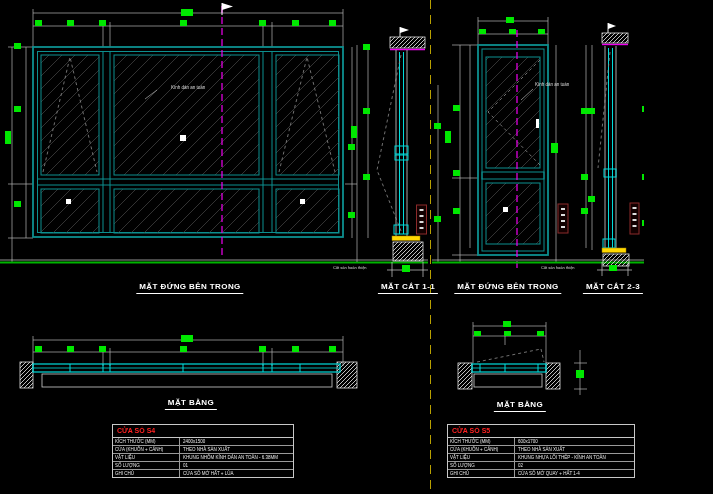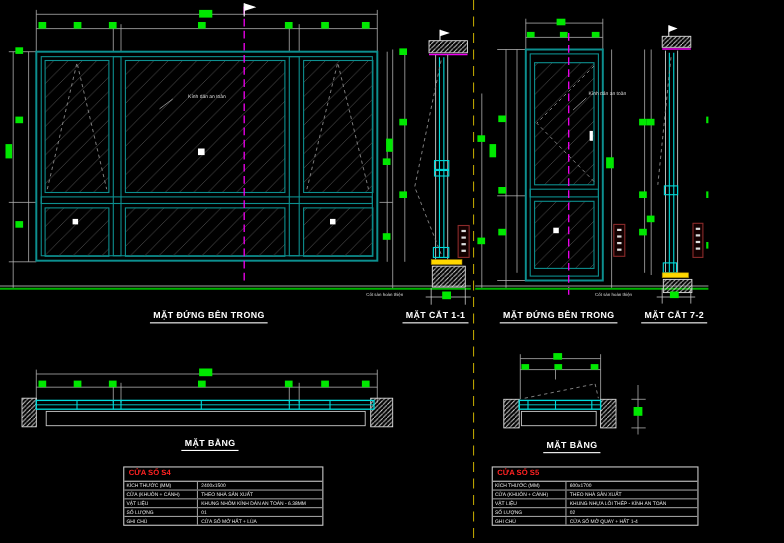--- a/index.html
+++ b/index.html
@@ -363,23 +363,23 @@
       <rect x="474" y="374" width="68" height="13" fill="none" stroke="#cfcfcf" stroke-width="0.8"></rect>
     </g>
   </svg>
 
   <div class="t tiny-note" style="left:171px;top:85px;">Kính dán an toàn</div>
   <div class="t tiny-note" style="left:535px;top:82px;">Kính dán an toàn</div>
   <div class="t tiny-note" style="left:333px;top:265px;font-size:4px;">Cốt sàn hoàn thiện</div>
   <div class="t tiny-note" style="left:541px;top:265px;font-size:4px;">Cốt sàn hoàn thiện</div>
 
   <div class="t view-title" style="left:190px;top:282px;">MẶT ĐỨNG BÊN TRONG</div>
-  <div class="t view-title" style="left:396px;top:282px;">MẶT CẮT 1-1</div>
+  <div class="t view-title" style="left:408px;top:282px;">MẶT CẮT 1-1</div>
   <div class="t view-title" style="left:508px;top:282px;">MẶT ĐỨNG BÊN TRONG</div>
-  <div class="t view-title" style="left:613px;top:282px;">MẶT CẮT 7-2</div>
+  <div class="t view-title" style="left:613px;top:282px;">MẶT CẮT 2-3</div>
   <div class="t view-title" style="left:191px;top:398px;">MẶT BẰNG</div>
   <div class="t view-title" style="left:520px;top:400px;">MẶT BẰNG</div>
 
   <div class="t tan" style="left:648px;top:246px;">CHI TIẾT CỬA SỔ S4,</div>
   <div class="t tan" style="left:661px;top:470px;">KT5-17</div>
 
   <div class="sched" style="left:112px;top:424px;width:182px;">
     <div class="sched-title">CỬA SỔ S4</div>
     <div class="sched-row">
       <div class="sched-c1">KÍCH THƯỚC (MM)</div>

